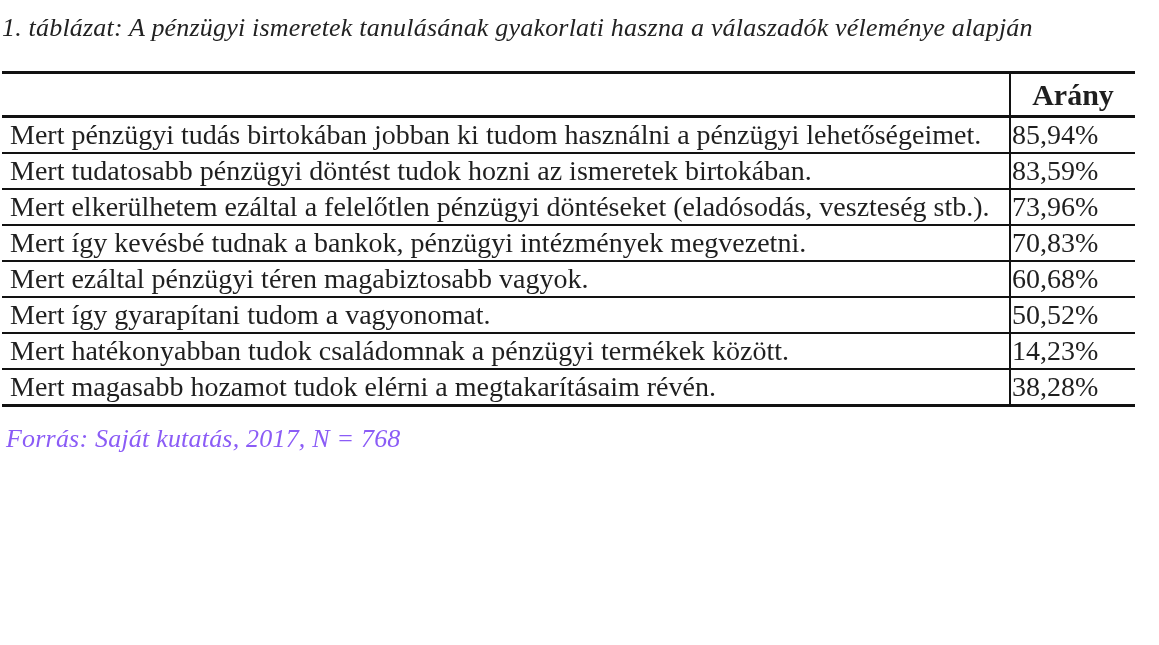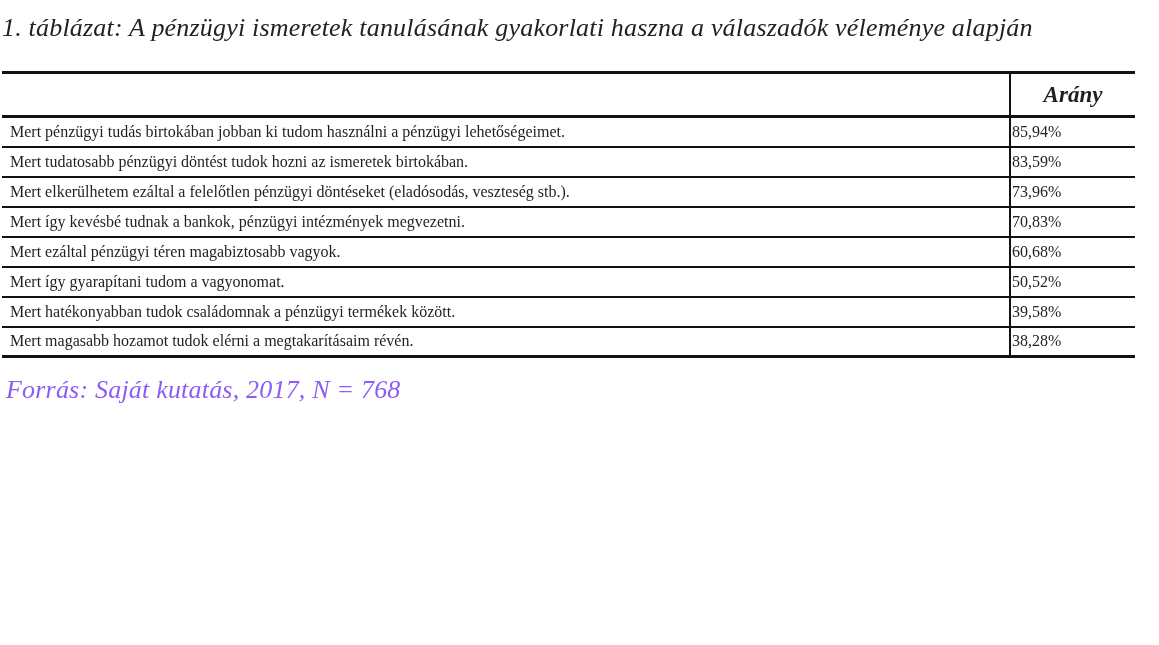--- a/index.html
+++ b/index.html
@@ -39,29 +39,28 @@
   th, td {
     font-weight: normal;
     vertical-align: middle;
   }
   thead th {
     height: 44px;
     border-bottom: 3px solid #121212;
   }
   th.ratio-head {
     font-weight: bold;
-    font-size: 23px;
+    font-size: 30px;
     text-align: center;
     border-left: 2px solid #121212;
-    font-style: italic;
   }
   tbody td {
     height: 30px;
     border-bottom: 2px solid #121212;
-    font-size: 16px;
+    font-size: 28px;
   }
   td.reason-cell {
     padding-left: 8px;
     padding-right: 4px;
     text-align: left;
     white-space: nowrap;
     overflow: hidden;
   }
   td.ratio-cell {
     border-left: 2px solid #121212;
@@ -122,21 +121,21 @@
         </tr>
 
         <tr>
           <td class="reason-cell">Mert így gyarapítani tudom a vagyonomat.</td>
           <td class="ratio-cell">50,52%</td>
         </tr>
 
 
         <tr>
           <td class="reason-cell">Mert hatékonyabban tudok családomnak a pénzügyi termékek között.</td>
-          <td class="ratio-cell">39,58%</td>
+          <td class="ratio-cell">14,23%</td>
         </tr>
 
         <tr>
           <td class="reason-cell">Mert magasabb hozamot tudok elérni a megtakarításaim révén.</td>
           <td class="ratio-cell">38,28%</td>
         </tr>
       </tbody>
   </table>
 
   <div class="source">Forrás: Saját kutatás, 2017, N = 768</div>

